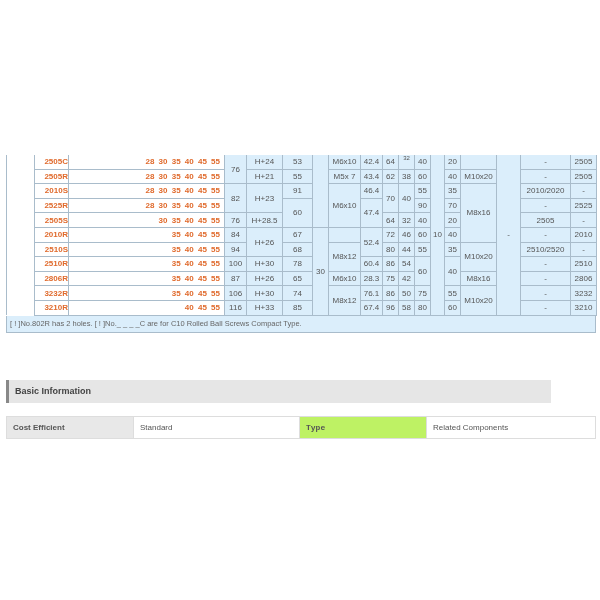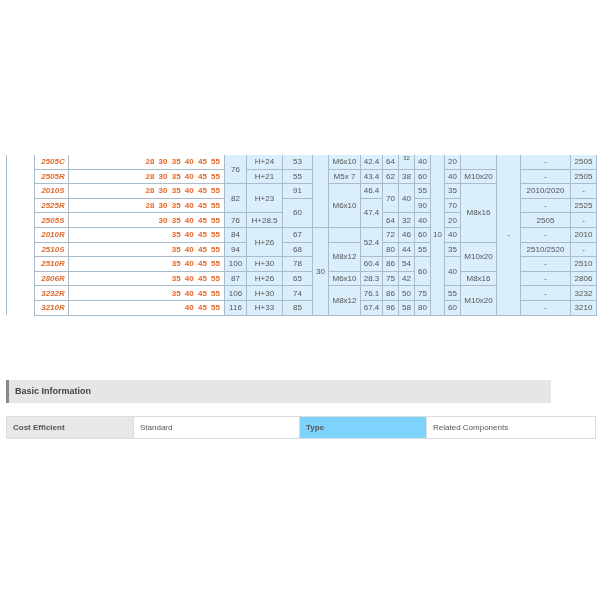--- a/index.html
+++ b/index.html
@@ -1,30 +1,30 @@
 <!DOCTYPE html>
 <html><head>
 <meta charset="utf-8">
 <style>
   html, body { margin:0; padding:0; background:#fff; }
   body { width:600px; height:600px; position:relative; overflow:hidden; font-family:"Liberation Sans", sans-serif; }
   .spec-wrap { position:absolute; left:6px; top:155px; width:590px; }
   table.spec { border-collapse:collapse; width:590px; table-layout:fixed; font-size:8px; color:#555; }
   table.spec td { border:1px solid #a9bccb; height:13.6px; padding:0; text-align:center; background:#dbeefb; white-space:nowrap; overflow:hidden; }
   table.spec td.blank { background:#fff; border-left:1px solid #a9bccb; border-top:none; border-bottom:none; }
-  table.spec td.part { background:#fff; color:#e06a2c; font-weight:bold; text-align:center; padding-left:3px;font-style:italic; }
+  table.spec td.part { background:#fff; color:#e06a2c; font-weight:bold; text-align:right; padding-left:3px; }
   table.spec td.sizes { background:#fff; color:#e06a2c; font-weight:bold; text-align:right; padding-right:4px; word-spacing:2px; }
   table.spec tr.topcut td { border-top:none; }
   .note { border:1px solid #a9bccb; border-top:none; background:#dbeefb; font-size:7.5px; color:#666; height:16px; line-height:16px; padding-left:3px; width:585px; }
   .section-head { position:absolute; left:6px; top:380px; width:545px; height:23px; background:#e6e6e6; border-left:3px solid #888; box-sizing:border-box; }
   .section-head span { font-size:9px; font-weight:bold; color:#444; line-height:23px; padding-left:6px; }
   .info { position:absolute; left:6px; top:416px; width:589px; border-collapse:collapse; font-size:8px; color:#555; table-layout:fixed; }
   .info td { border:1px solid #ddd; height:21px; padding:0 6px; }
   .info td.k { background:#e8e8e8; font-weight:bold; color:#555;margin-left:32px; }
-  .info td.k2 { background:#7dd3fc; font-weight:bold; color:#555; }
+  .info td.k2 { background:#bef264; font-weight:bold; color:#555;font-family:Liberation Mono, monospace; }
   .info td.v { background:#fff; }
 </style>
 </head>
 <body>
 
 <div class="spec-wrap">
 <table class="spec">
   <colgroup>
     <col style="width:28px">
         <col style="width:34px">
@@ -202,20 +202,21 @@
     <td>67.4</td>
     <td>96</td>
     <td>58</td>
     <td>80</td>
     <td>60</td>
     <td>-</td>
     <td>3210</td>
   </tr>
 </tbody>
     </table>
+<div class="note">[ ! ]No.802R has 2 holes. [ ! ]No._ _ _ _C are for C10 Rolled Ball Screws Compact Type.</div>
 </div>
 
 <div class="section-head">
   <span>Basic Information</span>
 </div>
 
 <table class="info">
   <colgroup>
       <col style="width:127px">
       <col style="width:166px">

